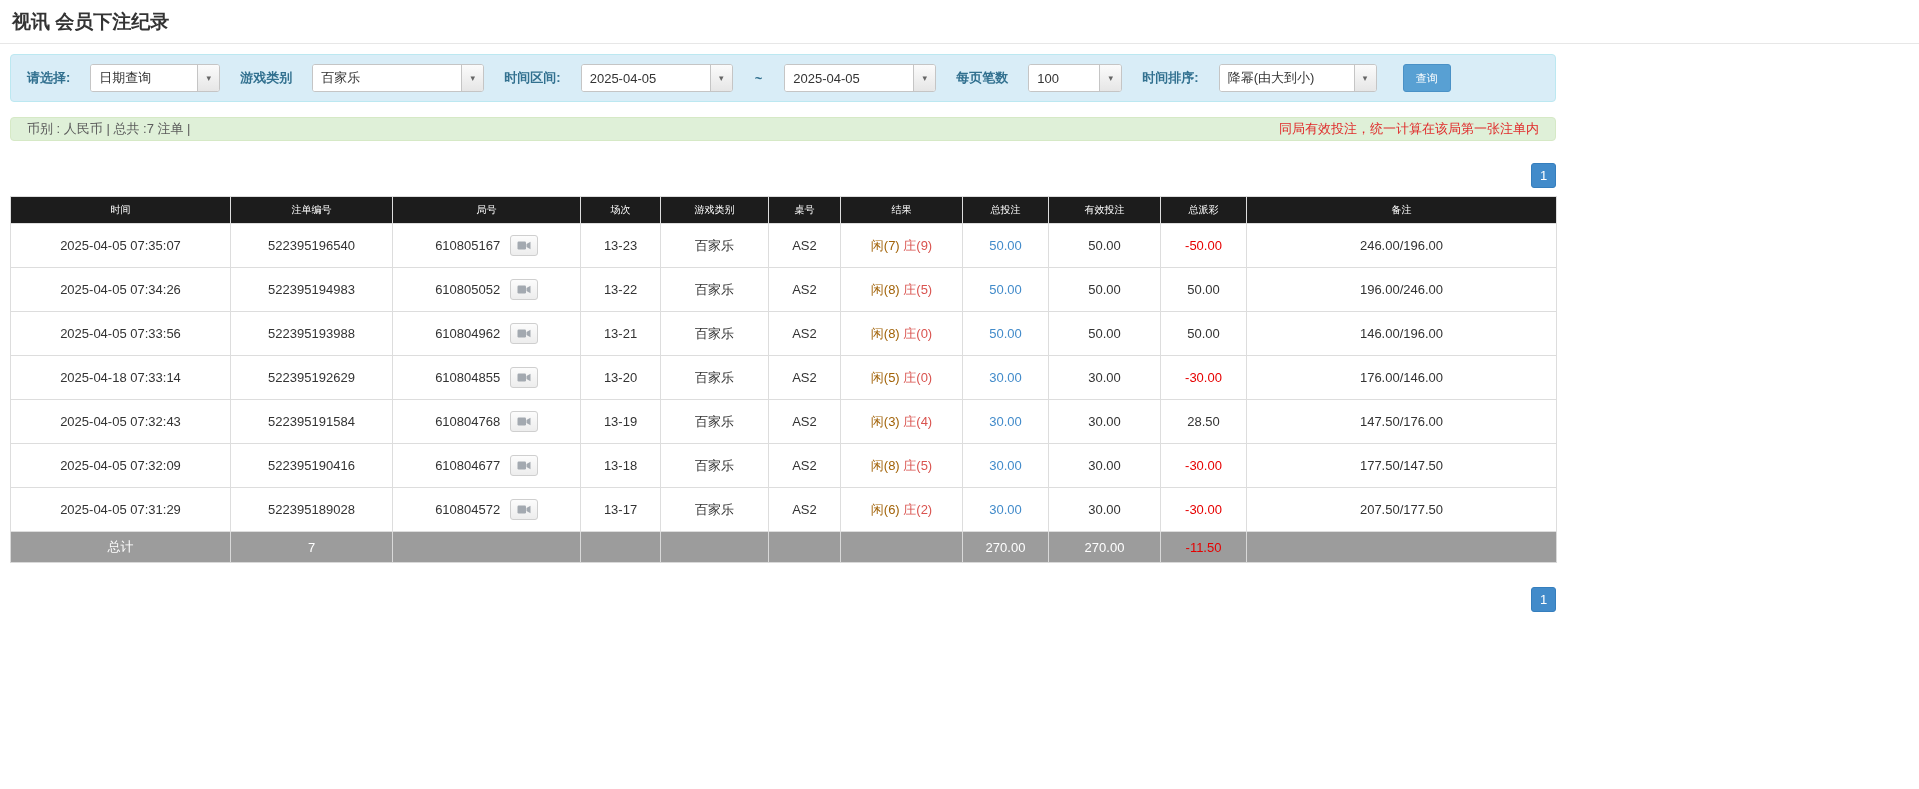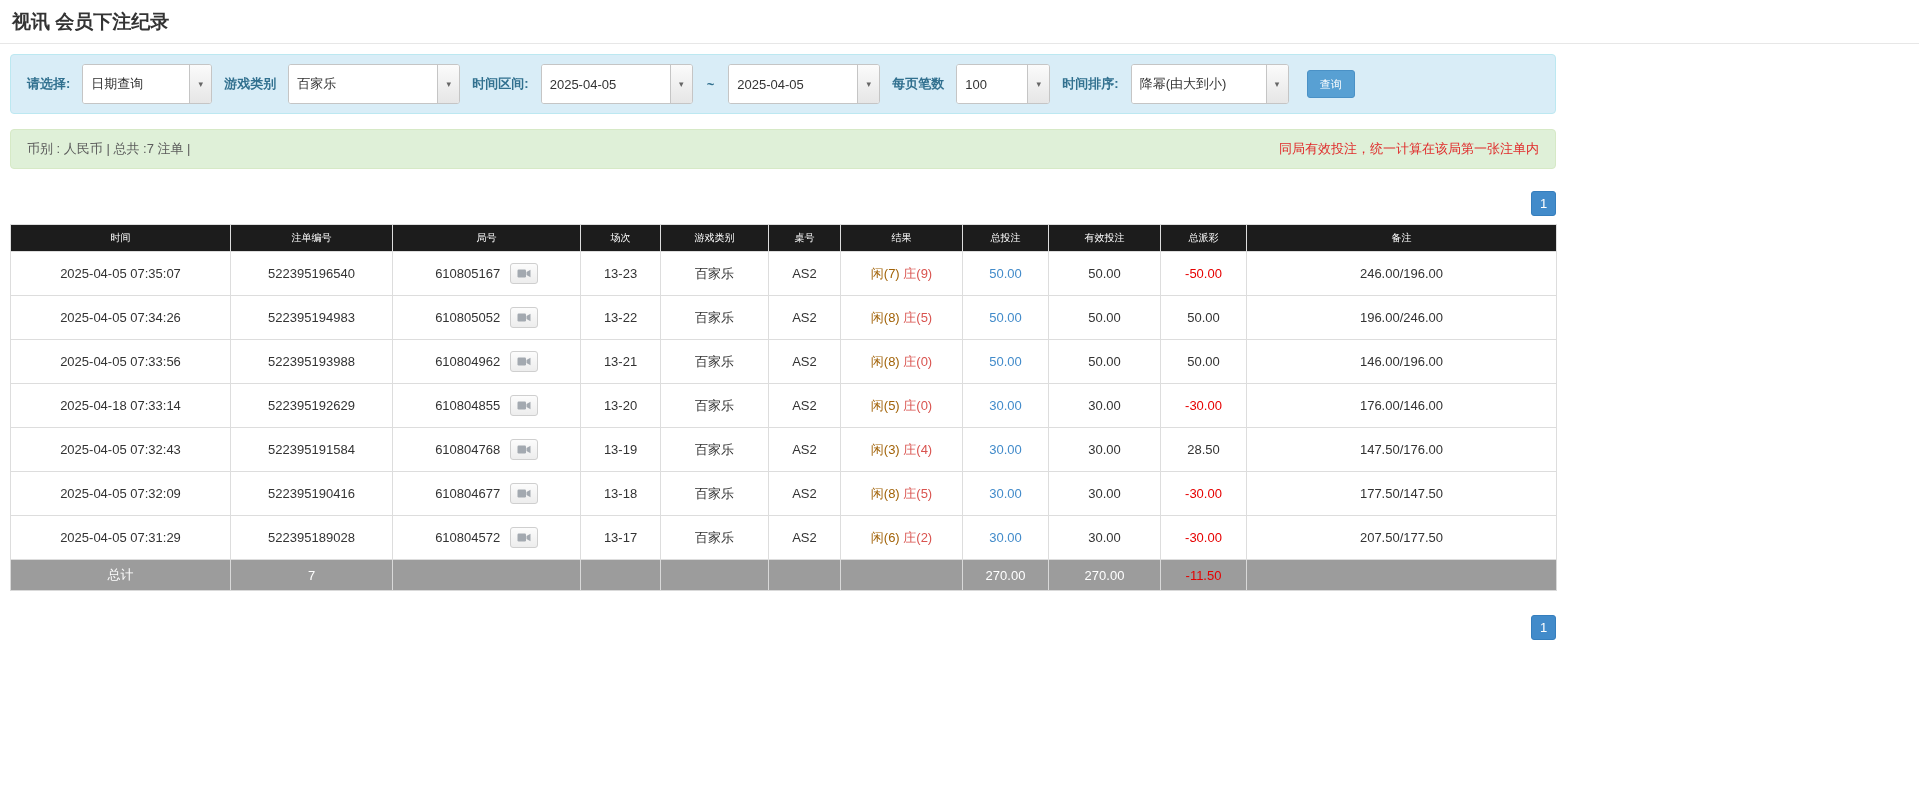--- a/index.html
+++ b/index.html
@@ -26,28 +26,28 @@
   .container { width: 1546px; margin: 0 0 0 10px; padding-top: 10px; }
 
   
   .filter-bar {
     background: #d9edf7;
     border: 1px solid #bce8f1;
     border-radius: 4px;
     padding: 9px 16px;
     display: flex;
     align-items: center;
-    gap: 12px;
+    gap: 20px;
   }
   .flabel { color: #31708f; font-weight: bold; white-space: nowrap; }
   .tilde { color: #31708f; font-weight: bold; padding: 0 2px; }
   .combo {
     display: inline-flex;
     align-items: stretch;
-    height: 40px;
+    height: 28px;
     background: #fff;
     border: 1px solid #c5c5c5;
     border-radius: 3px;
     overflow: hidden;
   }
   .combo input {
     border: none;
     outline: none;
     padding: 0 8px;
     font-size: 13px;
@@ -84,21 +84,21 @@
     padding: 0 12px;
     cursor: pointer;
   }
 
   
   .summary-bar {
     margin-top: 15px;
     background: #dff0d8;
     border: 1px solid #d6e9c6;
     border-radius: 4px;
-    padding: 10px 16px;
+    padding: 2px 16px;
     display: flex;
     justify-content: space-between;
     align-items: center;
   }
   .summary-left { color: #5b5b5b; }
   .summary-right { color: #e02b2b; }
 
   
   .pager { display: flex; justify-content: flex-end; }
   .pager-top { margin: 22px 0 8px; }

